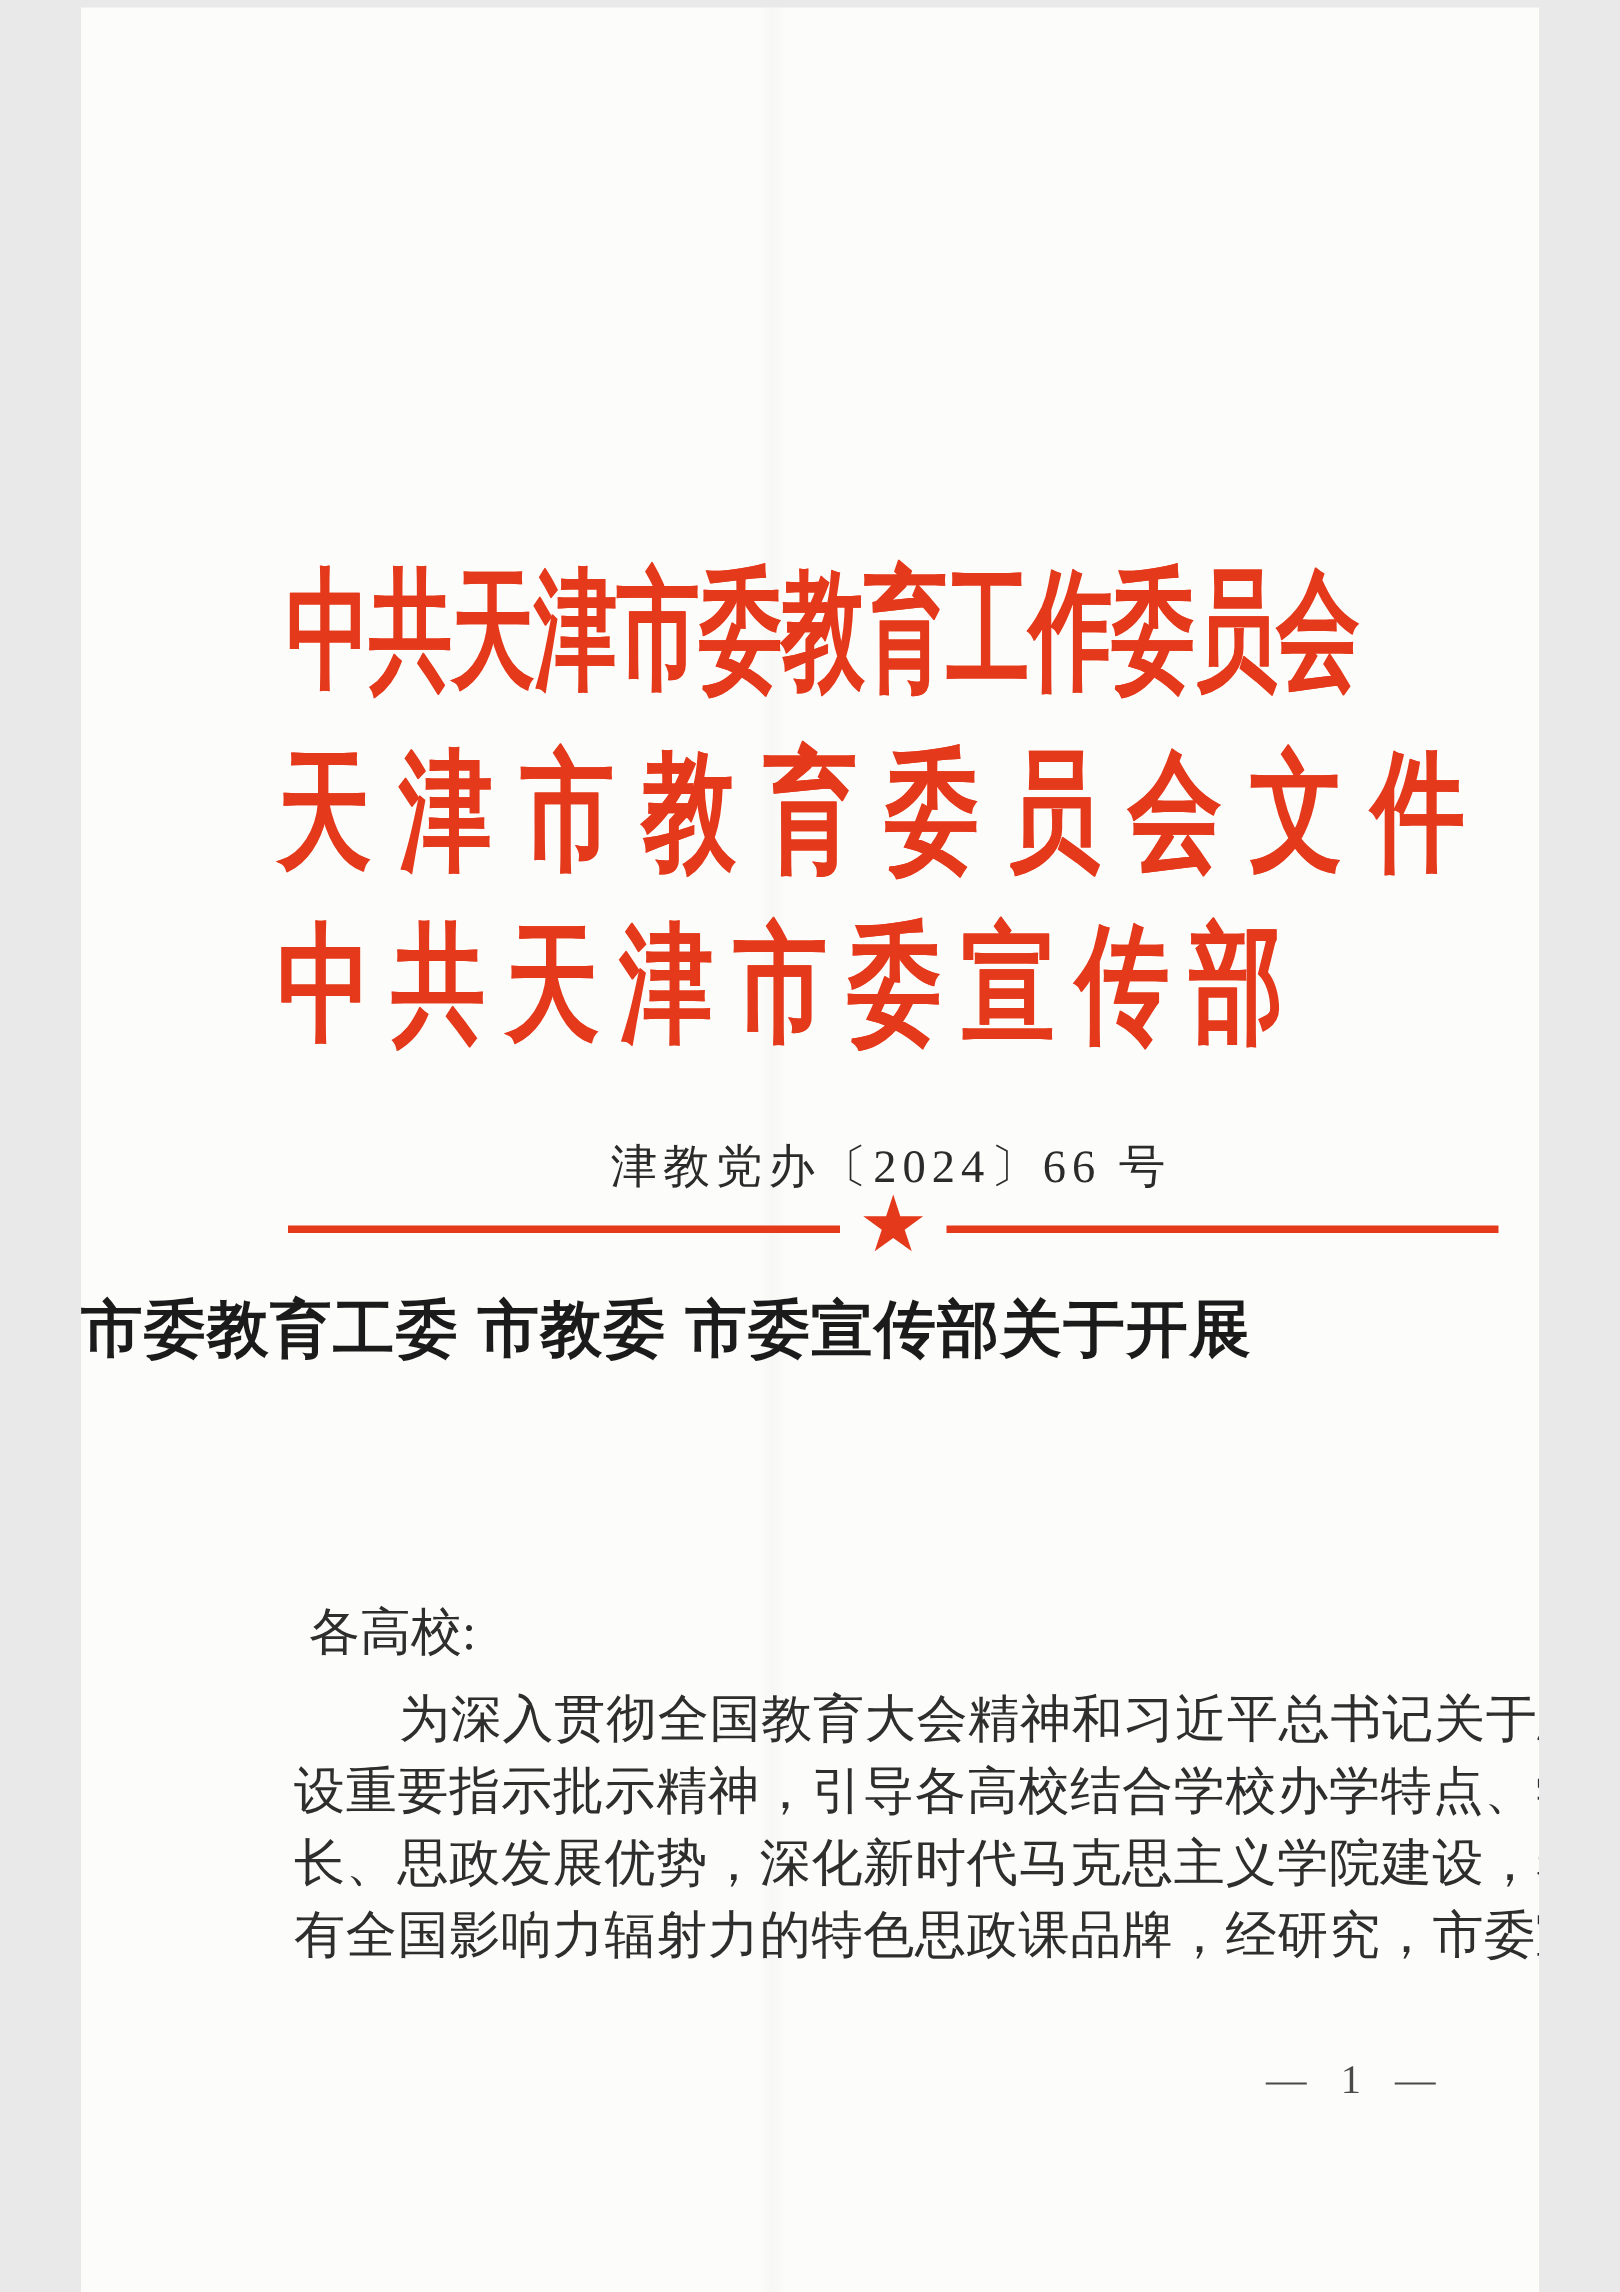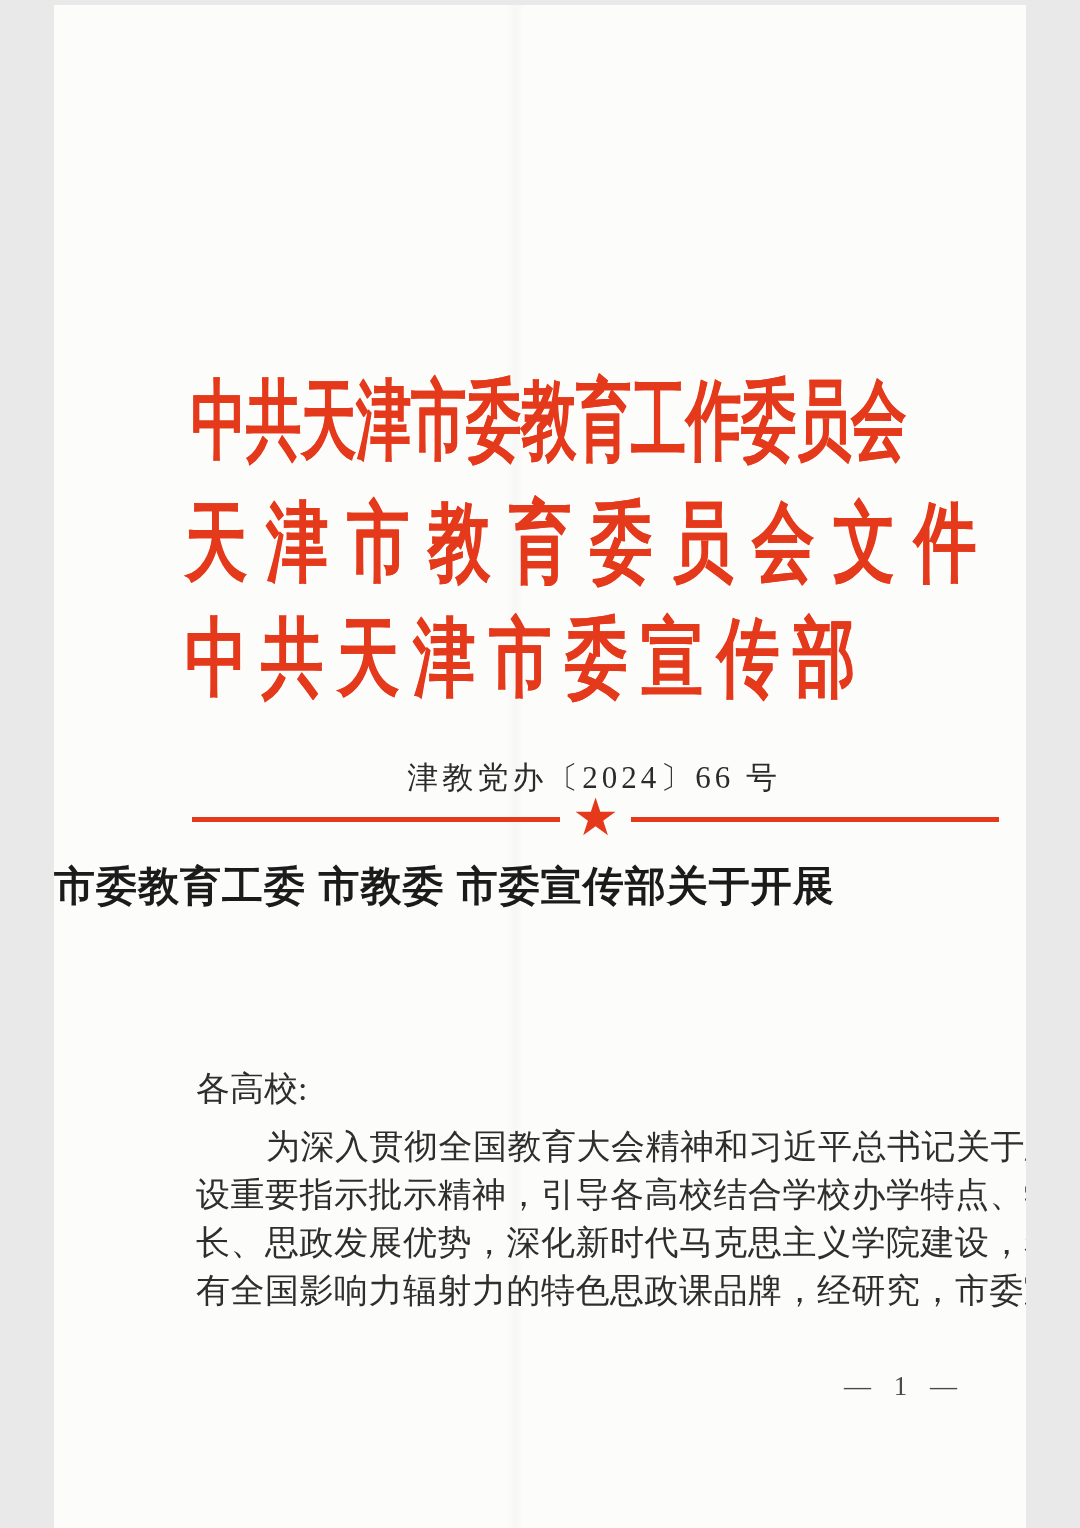--- a/index.html
+++ b/index.html
@@ -95,21 +95,21 @@
     text-align: left;
     font-family: "Liberation Sans", sans-serif;
     font-weight: 700;
     font-size: 41px;
     line-height: 50px;
     color: #1b1b1b;
     letter-spacing: 1px;
   }
   .salutation {
     position: absolute;
-    left: 142px;
+    left: 152px;
     top: 1060px;
     font-size: 34px;
     color: #2e2e2e;
     line-height: 48px;
   }
   .paragraph {
     position: absolute;
     left: 142px;
     top: 1118px;
     width: 800px;

